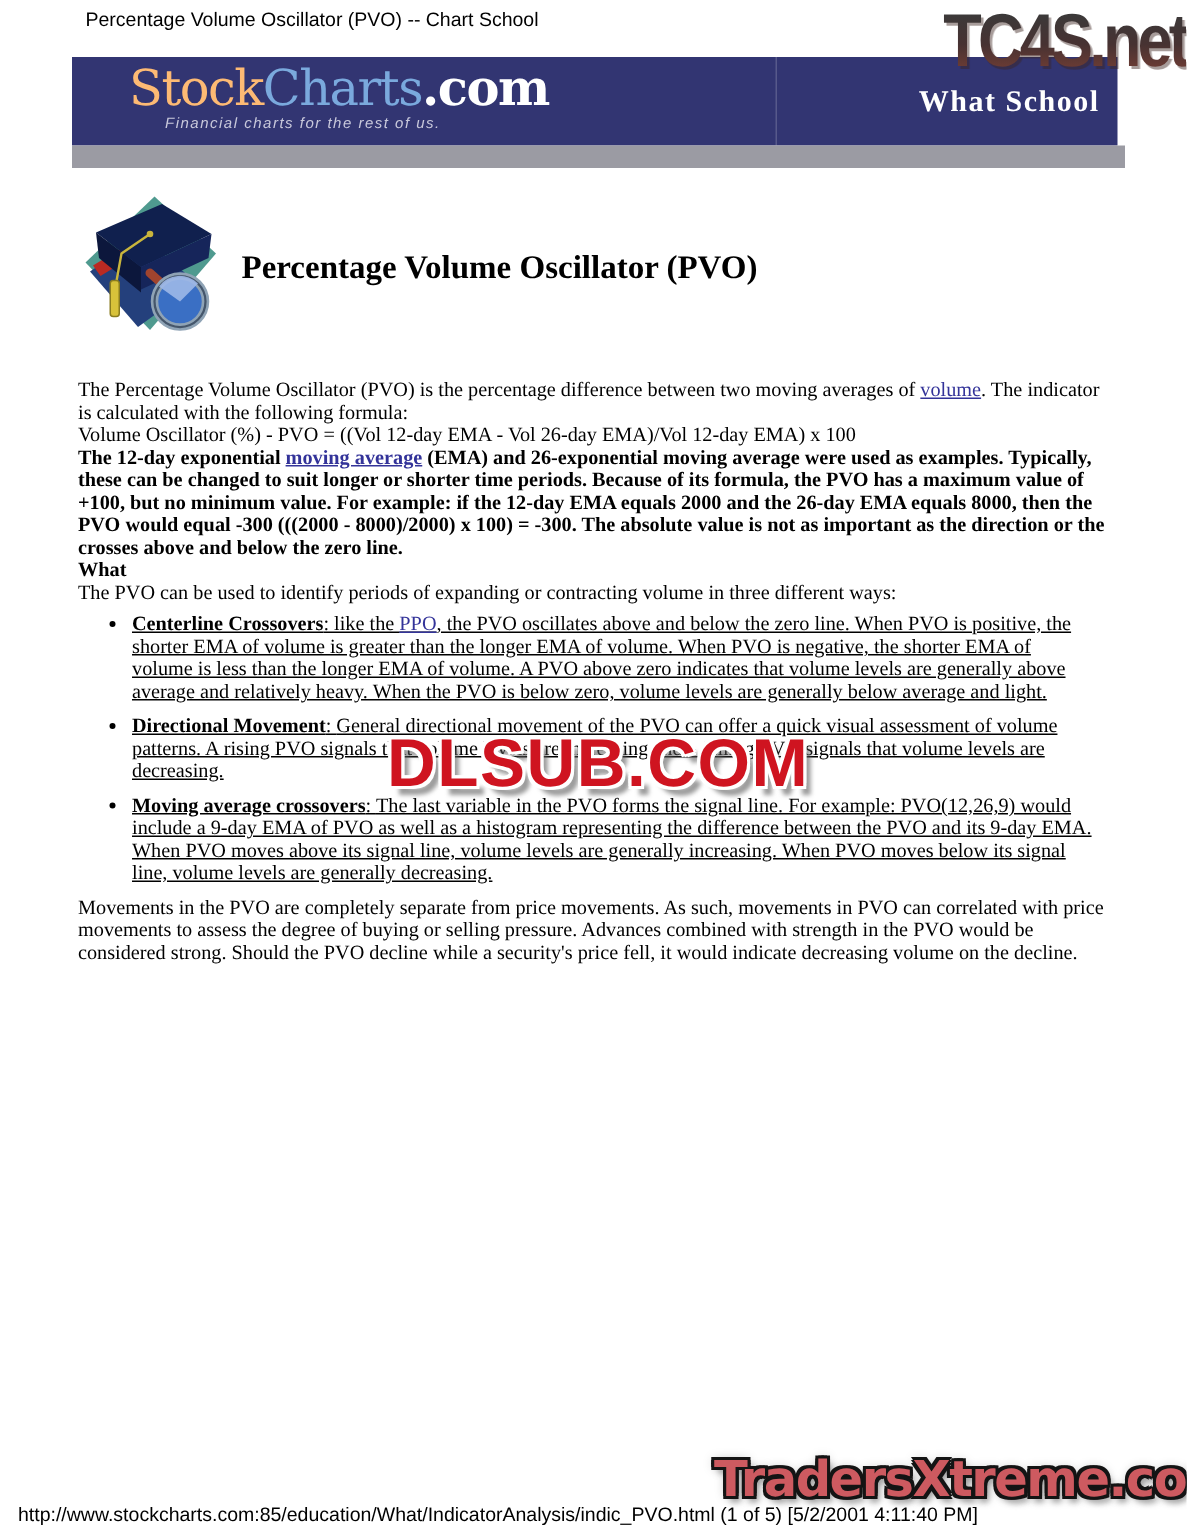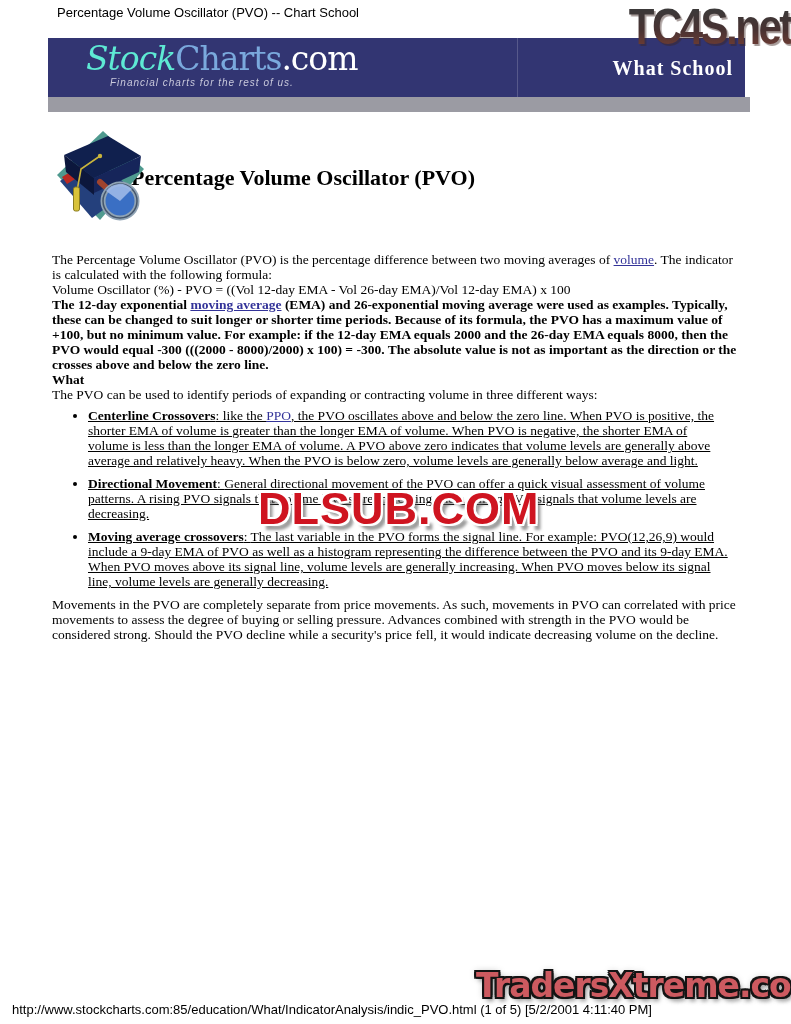--- a/index.html
+++ b/index.html
@@ -22,23 +22,23 @@
     background:#323572;z-index:1;
   }
   .banner-divider{
     position:absolute;left:469px;top:0;width:1px;height:59px;
     background:rgba(255,255,255,0.18);
   }
   .logo{
     position:absolute;left:38px;top:4px;white-space:nowrap;
     font-family:"DejaVu Serif",serif;font-size:33px;letter-spacing:-1px;line-height:1;
   }
-  .logo .stock{color:#5eead4;font-style:italic;}
+  .logo .stock{color:#fdba74;}
   .logo .charts{color:#7aa9dd;}
-  .logo .com{color:#ffffff;}
+  .logo .com{color:#ffffff;font-weight:bold;}
   .tagline{
     position:absolute;left:62px;top:39px;white-space:nowrap;
     font-family:"Liberation Sans",sans-serif;font-style:italic;
     font-size:10px;color:#c9c9dc;letter-spacing:1px;
   }
   .chart-school{
     position:absolute;right:12px;top:19px;white-space:nowrap;
     font-family:"Liberation Serif",serif;font-weight:bold;font-size:20px;color:#ffffff;
     letter-spacing:1px;
   }
@@ -68,21 +68,21 @@
     font-family:"DejaVu Sans",sans-serif;font-weight:bold;font-size:33px;line-height:1;
     letter-spacing:-1px;color:#cd5a60;
     text-shadow:
       -2px -2px 0 #141414, 2px -2px 0 #141414, -2px 2px 0 #141414, 2px 2px 0 #141414,
       -2px 0 0 #141414, 2px 0 0 #141414, 0 -2px 0 #141414, 0 2px 0 #141414,
       0 0 7px rgba(170,170,170,0.95), 3px 4px 4px rgba(120,120,120,0.8);
   }
   
   .doc-icon{position:absolute;left:48px;top:124px;width:100px;height:102px;z-index:1;}
   .page-title{
-    position:absolute;left:131px;top:150px;white-space:nowrap;
+    position:absolute;left:161px;top:150px;white-space:nowrap;
     font-family:"Liberation Serif",serif;font-weight:bold;font-size:22px;color:#000;
   }
   .content{
     position:absolute;left:52px;top:252px;width:688px;
     font-size:13.5px;line-height:15px;
   }
   .content p{margin:0;}
   .formula{margin:13px 0 0 45px;width:575px;}
   .para2{margin-top:16px;font-weight:bold;}
   .uses-heading{margin-top:15px;font-weight:bold;}

